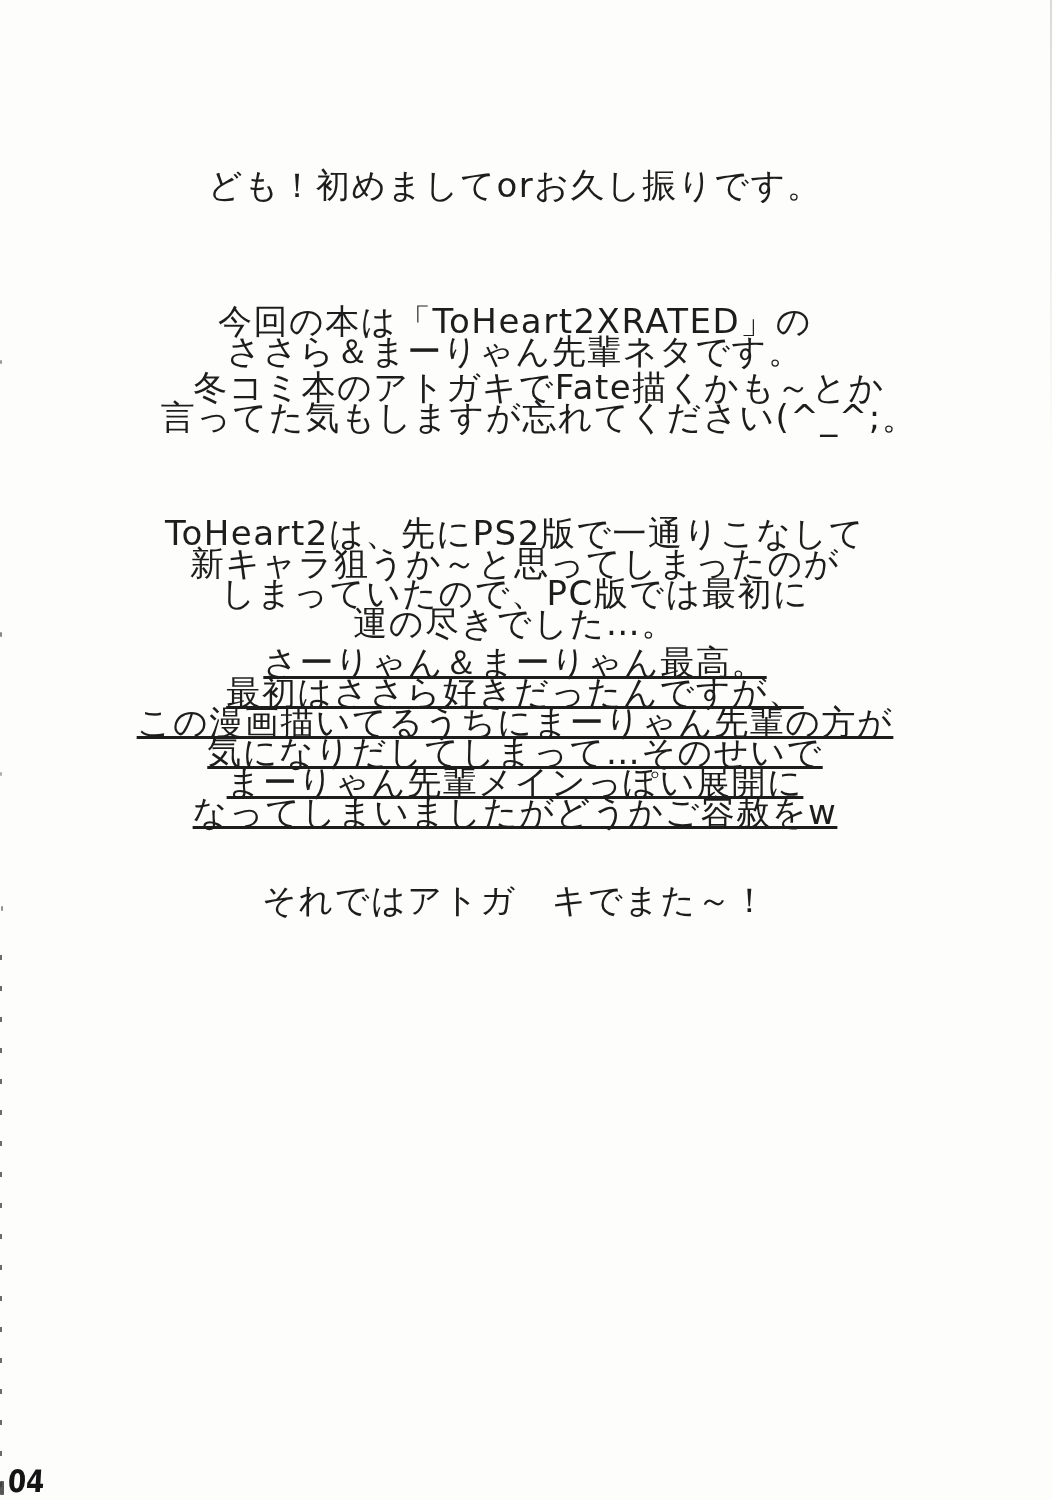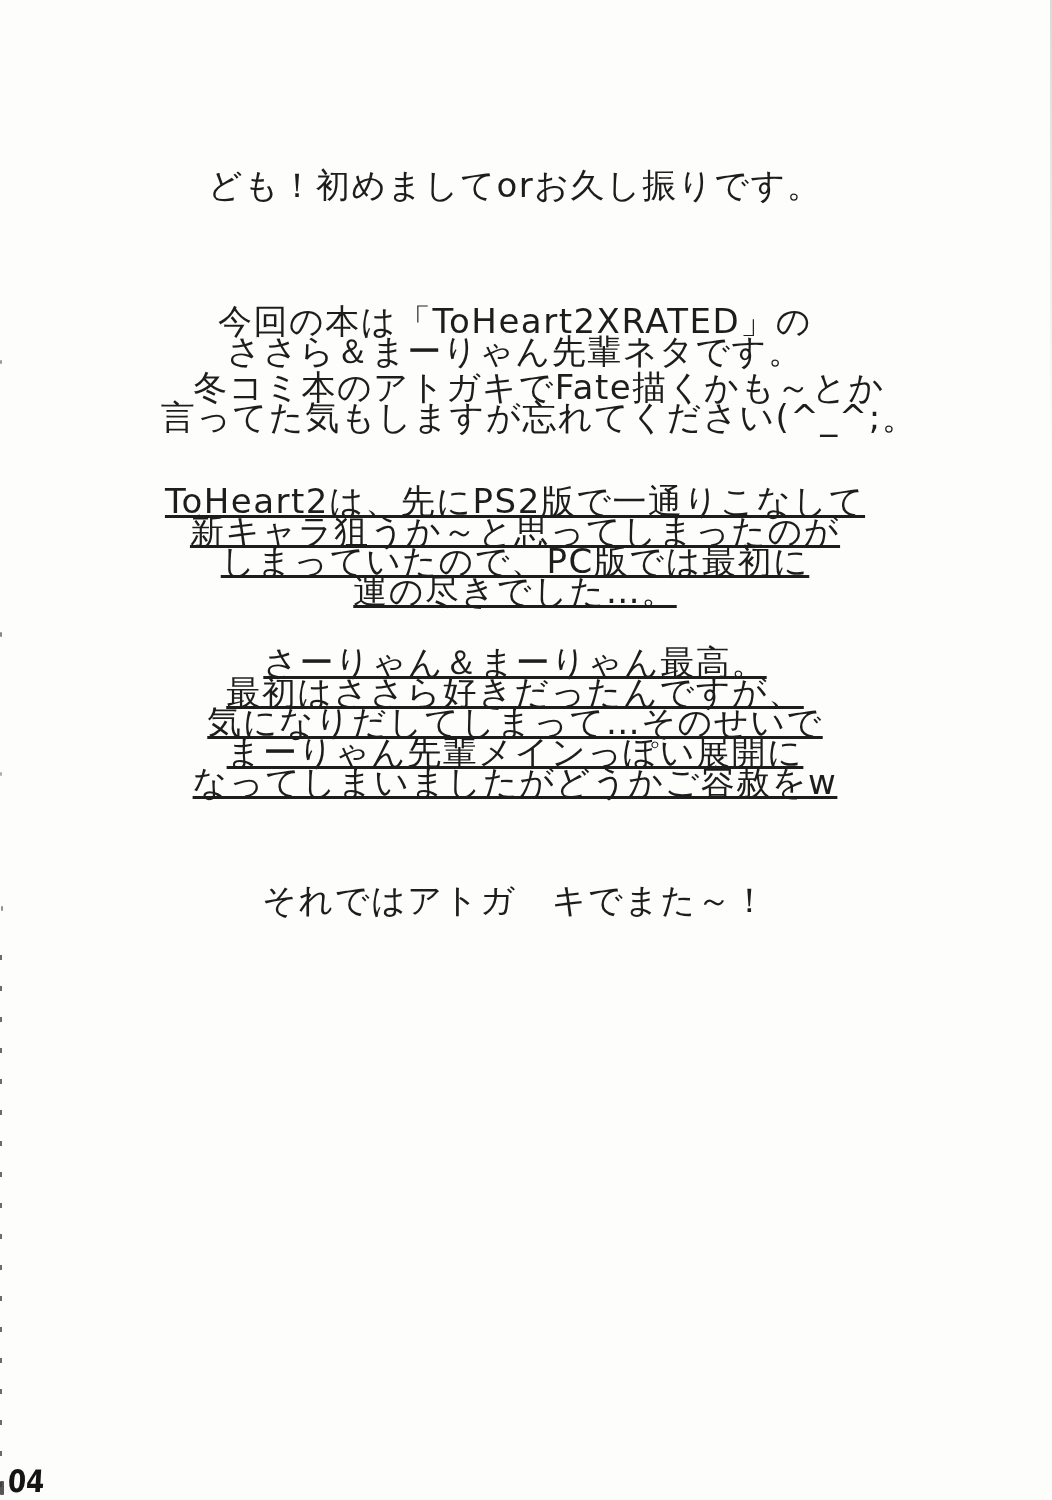--- a/index.html
+++ b/index.html
@@ -26,21 +26,21 @@
     margin: 0;
     text-align: center;
     color: #1d1d1d;
     font-size: 34px;
     line-height: 30px;
     letter-spacing: 1.5px;
   }
   .p1 { top: 170px; }
   .p2 { top: 290px; margin-top: 16px; }
   .p3 { top: 372px; margin-left: 24px; }
-  .p4 { top: 486px; text-decoration: underline; }
+  .p4 { top: 518px; }
   .p5 { top: 647px; text-decoration: underline; }
   .p6 { top: 885px; }
   .line { display: block; white-space: pre; }
 
   .page-number {
     position: absolute;
     left: 9px;
     top: 1463px;
     font-size: 31px;
     font-weight: bold;
@@ -105,20 +105,21 @@
     <p class="para p4">
       <span class="line">ToHeart2は、先にPS2版で一通りこなして</span>
       <span class="line">新キャラ狙うか～と思ってしまったのが</span>
       <span class="line">しまっていたので、PC版では最初に</span>
       <span class="line">運の尽きでした…。</span>
     </p>
 
     <p class="para p5">
       <span class="line">さーりゃん＆まーりゃん最高。</span>
       <span class="line">最初はささら好きだったんですが、</span>
+      <span class="line">この漫画描いてるうちにまーりゃん先輩の方が</span>
       <span class="line">気になりだしてしまって…そのせいで</span>
       <span class="line">まーりゃん先輩メインっぽい展開に</span>
       <span class="line">なってしまいましたがどうかご容赦をw</span>
     </p>
 
     <p class="para p6">
       <span class="line">それではアトガ　キでまた～！</span>
     </p>
 
   </div>

